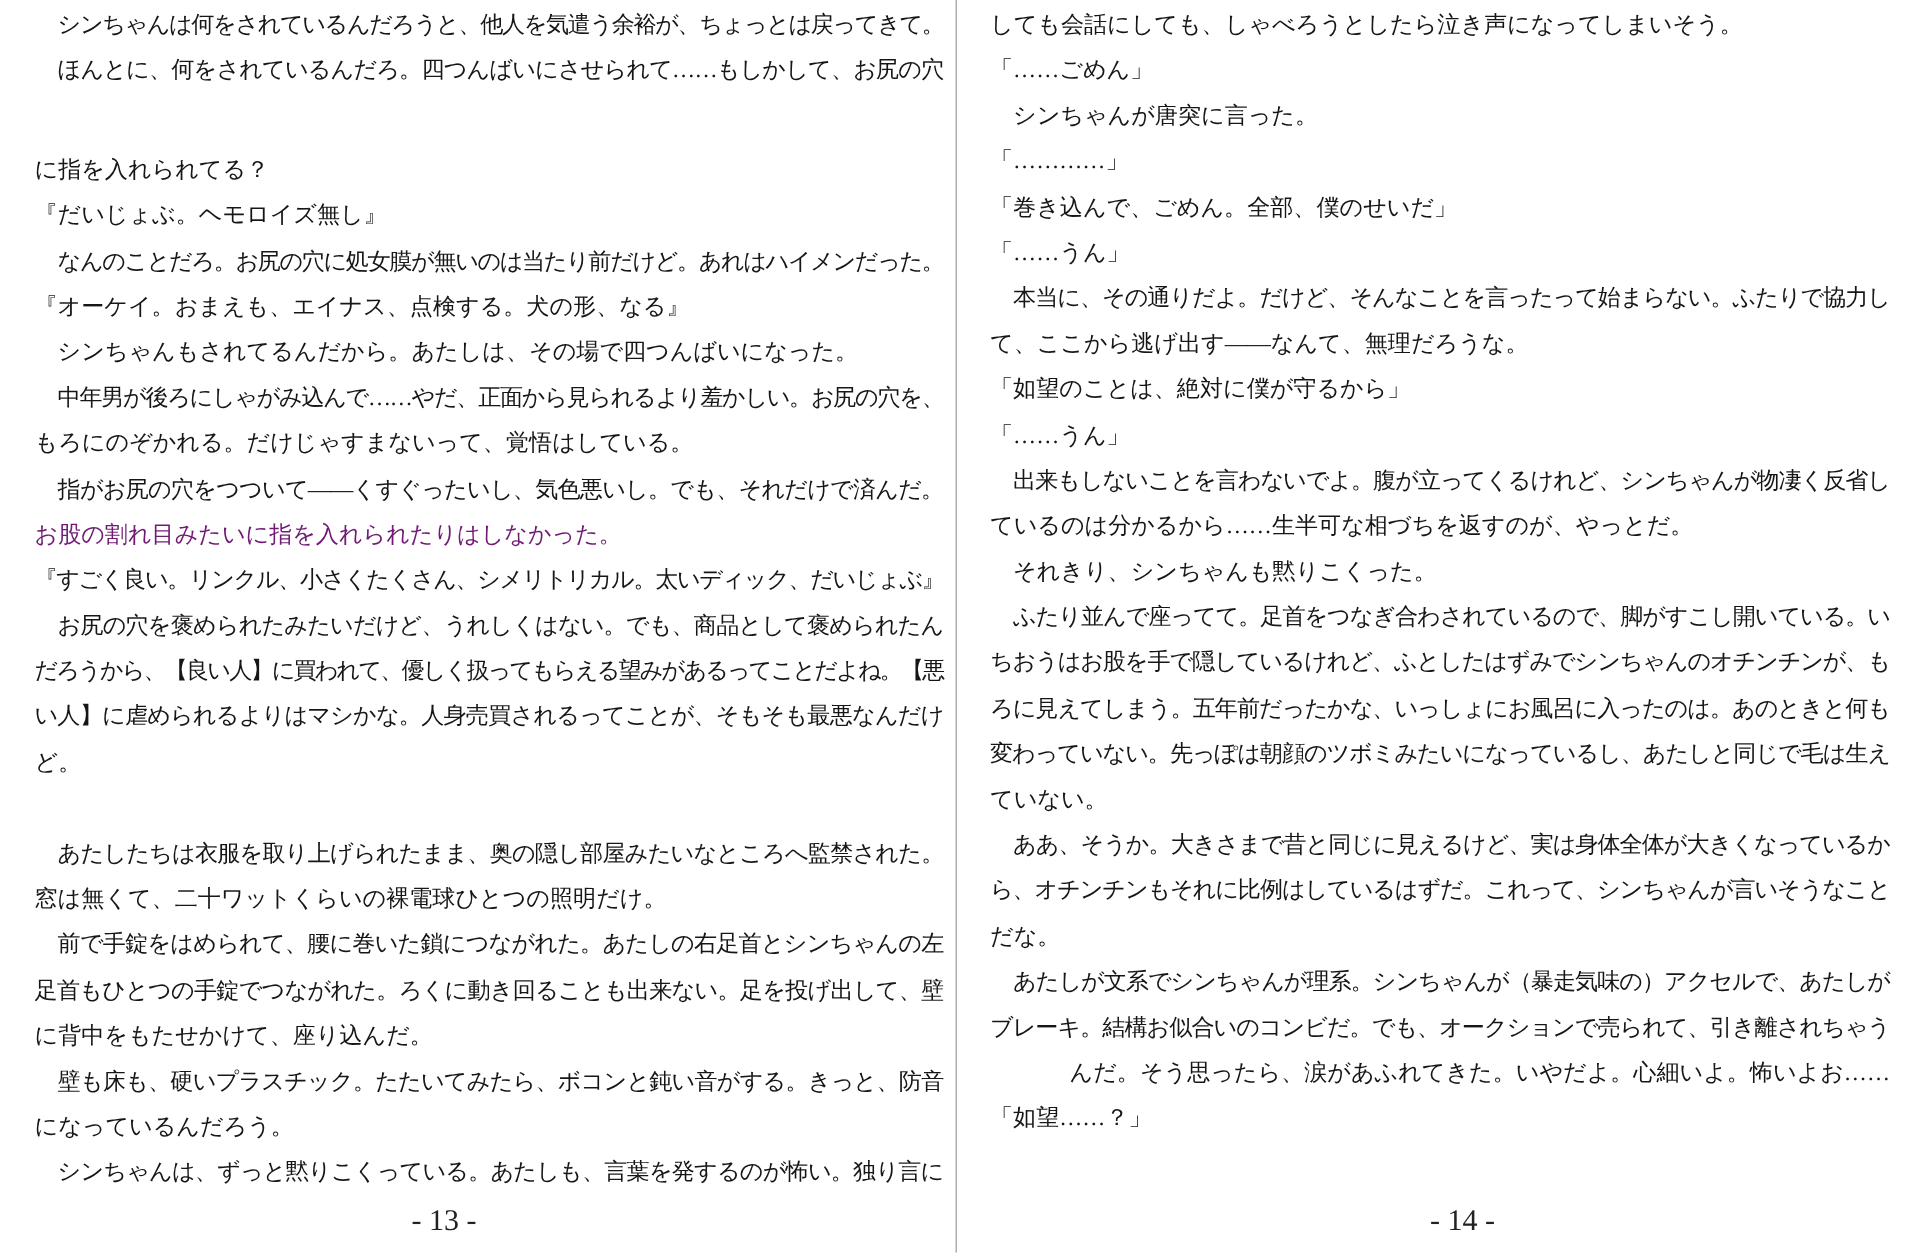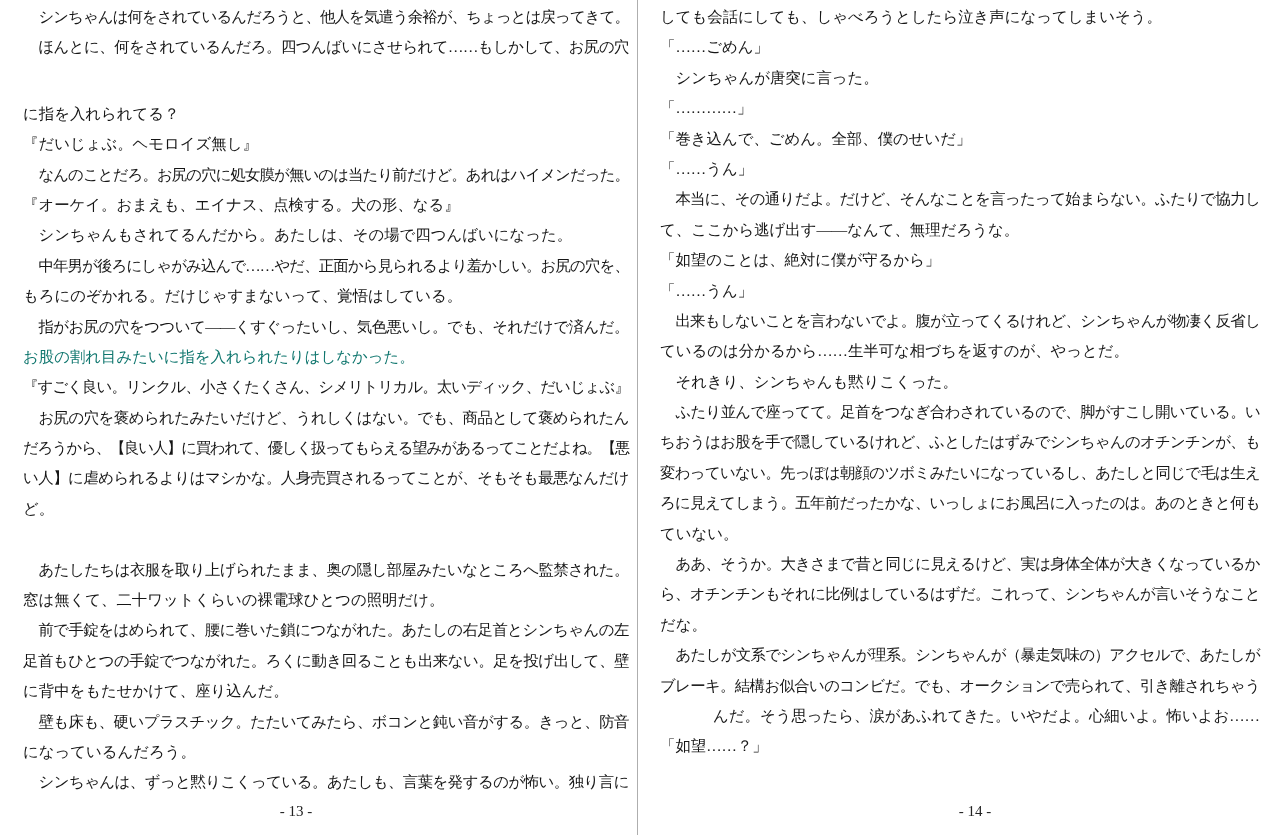--- a/index.html
+++ b/index.html
@@ -38,21 +38,21 @@
     font-size: 15.4px;
     white-space: pre;
     color: #161616;
     letter-spacing: 0;
   }
   .line.indent { text-indent: 15.4px; }
   .page-number {
     position: absolute;
     top: 803px;
     transform: translateX(-50%);
-    font-size: 15px;
+    font-size: 20px;
     color: #222222;
     white-space: pre;
   }
   #pagenum-left  { left: 296px; }
   #pagenum-right { left: 975px; }
 </style>
 </head>
 <body style="background: rgb(255, 255, 255);">
 
 <div class="spread">
@@ -62,21 +62,21 @@
         <div class="line indent" style="color: rgb(22, 22, 22);"><span style="letter-spacing: -0.887px;">シンちゃんは何をされているんだろうと、他人を気遣う余裕が、ちょっとは戻ってきて。</span></div>
         <div class="line indent" style="color: rgb(22, 22, 22);"><span style="letter-spacing: -0.525px;">ほんとに、何をされているんだろ。四つんばいにさせられて……もしかして、お尻の穴</span></div>
         <div class="line" style="color: rgb(22, 22, 22); margin-top: 36px;"><span>に指を入れられてる？</span></div>
         <div class="line" style="color: rgb(22, 22, 22);"><span>『だいじょぶ。ヘモロイズ無し』</span></div>
         <div class="line indent" style="color: rgb(22, 22, 22);"><span style="letter-spacing: -0.887px;">なんのことだろ。お尻の穴に処女膜が無いのは当たり前だけど。あれはハイメンだった。</span></div>
         <div class="line" style="color: rgb(22, 22, 22);"><span>『オーケイ。おまえも、エイナス、点検する。犬の形、なる』</span></div>
         <div class="line indent" style="color: rgb(22, 22, 22);"><span>シンちゃんもされてるんだから。あたしは、その場で四つんばいになった。</span></div>
         <div class="line indent" style="color: rgb(22, 22, 22);"><span style="letter-spacing: -0.842px;">中年男が後ろにしゃがみ込んで……やだ、正面から見られるより羞かしい。お尻の穴を、</span></div>
         <div class="line" style="color: rgb(22, 22, 22);"><span>もろにのぞかれる。だけじゃすまないって、覚悟はしている。</span></div>
         <div class="line indent" style="color: rgb(22, 22, 22);"><span style="letter-spacing: -0.488px;">指がお尻の穴をつついて――くすぐったいし、気色悪いし。でも、それだけで済んだ。</span></div>
-        <div class="line" style="color: #0f766e;"><span>お股の割れ目みたいに指を入れられたりはしなかった。</span></div>
+        <div class="line" style="color: #701a75;"><span>お股の割れ目みたいに指を入れられたりはしなかった。</span></div>
         <div class="line" style="color: rgb(22, 22, 22);"><span style="letter-spacing: -0.883px;">『すごく良い。リンクル、小さくたくさん、シメリトリカル。太いディック、だいじょぶ』</span></div>
         <div class="line indent" style="color: rgb(22, 22, 22);"><span style="letter-spacing: -0.525px;">お尻の穴を褒められたみたいだけど、うれしくはない。でも、商品として褒められたん</span></div>
         <div class="line" style="color: rgb(22, 22, 22);"><span style="letter-spacing: -1.211px;">だろうから、【良い人】に買われて、優しく扱ってもらえる望みがあるってことだよね。【悪</span></div>
         <div class="line" style="color: rgb(22, 22, 22);"><span style="letter-spacing: -0.502px; margin-top: 20px;">い人】に虐められるよりはマシかな。人身売買されるってことが、そもそも最悪なんだけ</span></div>
         <div class="line" style="color: rgb(22, 22, 22);"><span>ど。</span></div>
         <div class="line" style="color: rgb(22, 22, 22);"><span>&nbsp;</span></div>
         <div class="line indent" style="color: rgb(22, 22, 22);"><span style="letter-spacing: -0.497px;">あたしたちは衣服を取り上げられたまま、奥の隠し部屋みたいなところへ監禁された。</span></div>
         <div class="line" style="color: rgb(22, 22, 22);"><span>窓は無くて、二十ワットくらいの裸電球ひとつの照明だけ。</span></div>
         <div class="line indent" style="color: rgb(22, 22, 22);"><span style="letter-spacing: -0.497px;">前で手錠をはめられて、腰に巻いた鎖につながれた。あたしの右足首とシンちゃんの左</span></div>
         <div class="line" style="color: rgb(22, 22, 22);"><span style="letter-spacing: -0.466px;">足首もひとつの手錠でつながれた。ろくに動き回ることも出来ない。足を投げ出して、壁</span></div>
@@ -99,22 +99,22 @@
         <div class="line" style="color: rgb(22, 22, 22);"><span>「……うん」</span></div>
         <div class="line indent" style="color: rgb(22, 22, 22);"><span style="letter-spacing: -0.66px;">本当に、その通りだよ。だけど、そんなことを言ったって始まらない。ふたりで協力し</span></div>
         <div class="line" style="color: rgb(22, 22, 22);"><span>て、ここから逃げ出す――なんて、無理だろうな。</span></div>
         <div class="line" style="color: rgb(22, 22, 22);"><span>「如望のことは、絶対に僕が守るから」</span></div>
         <div class="line" style="color: rgb(22, 22, 22);"><span>「……うん」</span></div>
         <div class="line indent" style="color: rgb(22, 22, 22);"><span style="letter-spacing: -0.66px;">出来もしないことを言わないでよ。腹が立ってくるけれど、シンちゃんが物凄く反省し</span></div>
         <div class="line" style="color: rgb(22, 22, 22);"><span>ているのは分かるから……生半可な相づちを返すのが、やっとだ。</span></div>
         <div class="line indent" style="color: rgb(22, 22, 22);"><span>それきり、シンちゃんも黙りこくった。</span></div>
         <div class="line indent" style="color: rgb(22, 22, 22);"><span style="letter-spacing: -0.669px;">ふたり並んで座ってて。足首をつなぎ合わされているので、脚がすこし開いている。い</span></div>
         <div class="line" style="color: rgb(22, 22, 22);"><span style="letter-spacing: -0.707px;">ちおうはお股を手で隠しているけれど、ふとしたはずみでシンちゃんのオチンチンが、も</span></div>
+        <div class="line" style="color: rgb(22, 22, 22);"><span style="letter-spacing: -0.652px;">ろに見えてしまう。五年前だったかな、いっしょにお風呂に入ったのは。あのときと何も</span></div>
         <div class="line" style="color: rgb(22, 22, 22);"><span style="letter-spacing: -0.67px;">変わっていない。先っぽは朝顔のツボミみたいになっているし、あたしと同じで毛は生え</span></div>
-        <div class="line" style="color: rgb(22, 22, 22);"><span style="letter-spacing: -0.652px;">ろに見えてしまう。五年前だったかな、いっしょにお風呂に入ったのは。あのときと何も</span></div>
         <div class="line" style="color: rgb(22, 22, 22);"><span>ていない。</span></div>
         <div class="line indent" style="color: rgb(22, 22, 22);"><span style="letter-spacing: -0.642px;">ああ、そうか。大きさまで昔と同じに見えるけど、実は身体全体が大きくなっているか</span></div>
         <div class="line" style="color: rgb(22, 22, 22);"><span style="letter-spacing: -0.697px;">ら、オチンチンもそれに比例はしているはずだ。これって、シンちゃんが言いそうなこと</span></div>
         <div class="line" style="color: rgb(22, 22, 22);"><span>だな。</span></div>
         <div class="line indent" style="color: rgb(22, 22, 22);"><span style="letter-spacing: -0.651px;">あたしが文系でシンちゃんが理系。シンちゃんが（暴走気味の）アクセルで、あたしが</span></div>
         <div class="line" style="color: rgb(22, 22, 22);"><span style="letter-spacing: -0.634px;">ブレーキ。結構お似合いのコンビだ。でも、オークションで売られて、引き離されちゃう</span></div>
         <div class="line" style="color: rgb(22, 22, 22); text-align: right;"><span>んだ。そう思ったら、涙があふれてきた。いやだよ。心細いよ。怖いよお……</span></div>
         <div class="line" style="color: rgb(22, 22, 22);"><span>「如望……？」</span></div>
       </div>
   </div>

